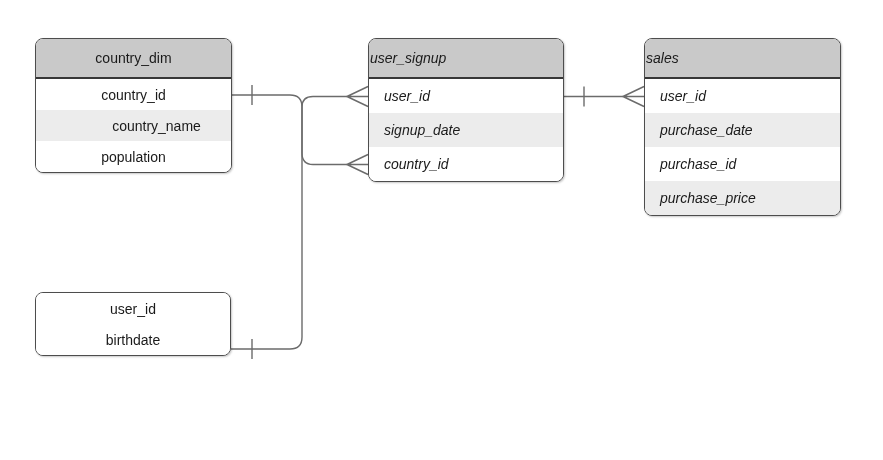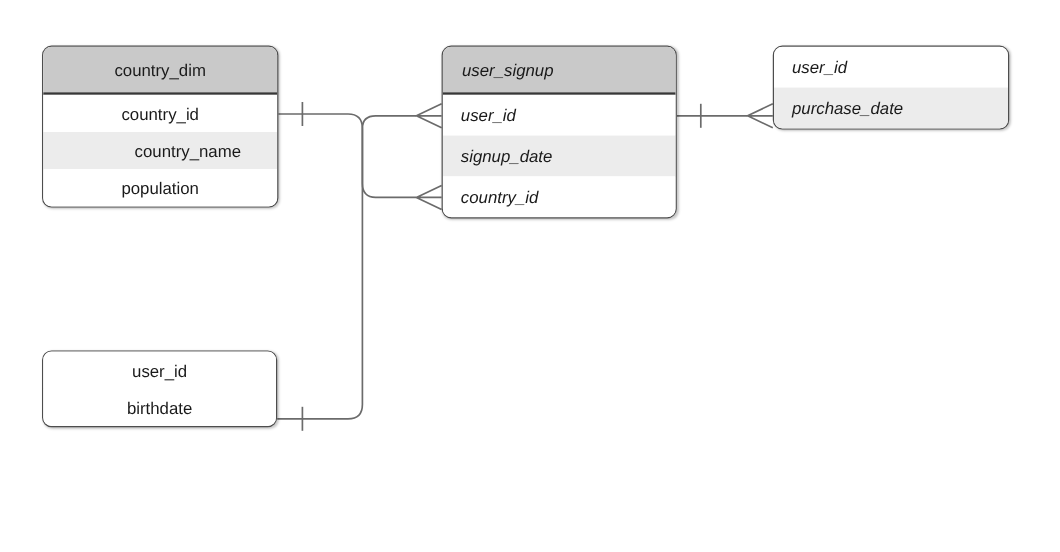--- a/index.html
+++ b/index.html
@@ -40,21 +40,21 @@
   .entity__row {
     display: flex;
     align-items: center;
     background: #ffffff;
     box-sizing: border-box;
   }
   .entity__row--alt { background: #ececec; padding-left: 46px; }
   .entity--centered .entity__header,
   .entity--centered .entity__row { justify-content: center; }
   .entity--italic { font-style: italic; }
-  .entity--italic .entity__header { padding-left: 16px; }
+  .entity--italic .entity__header { padding-left: 1px; }
   .entity--italic .entity__row { padding-left: 15px; }
   .rows-31 .entity__row { height: 31px; }
   .rows-34 .entity__row { height: 34px; }
   #tbl-country-dim { left: 35px;  top: 38px;  width: 197px; }
   #tbl-user-signup { left: 368px; top: 38px;  width: 196px; }
   #tbl-sales       { left: 644px; top: 38px;  width: 197px; }
   #tbl-user-dim    { left: 35px;  top: 292px; width: 196px; }
   .wires path {
     fill: none;
     stroke: #6b6b6b;
@@ -97,22 +97,25 @@
   </div>
 
   <div id="tbl-user-signup" class="entity entity--italic rows-34">
     <div class="entity__header">user_signup</div>
     <div class="entity__row">user_id</div>
     <div class="entity__row entity__row--alt">signup_date</div>
     <div class="entity__row">country_id</div>
   </div>
 
   <div id="tbl-sales" class="entity entity--italic rows-34">
+    <div class="entity__header">sales</div>
     <div class="entity__row">user_id</div>
     <div class="entity__row entity__row--alt">purchase_date</div>
+    <div class="entity__row">purchase_id</div>
+    <div class="entity__row entity__row--alt">purchase_price</div>
   </div>
 
   <div id="tbl-user-dim" class="entity entity--centered rows-31">
     <div class="entity__row">user_id</div>
     <div class="entity__row">birthdate</div>
   </div>
 
 </div>
 
 </body></html>

